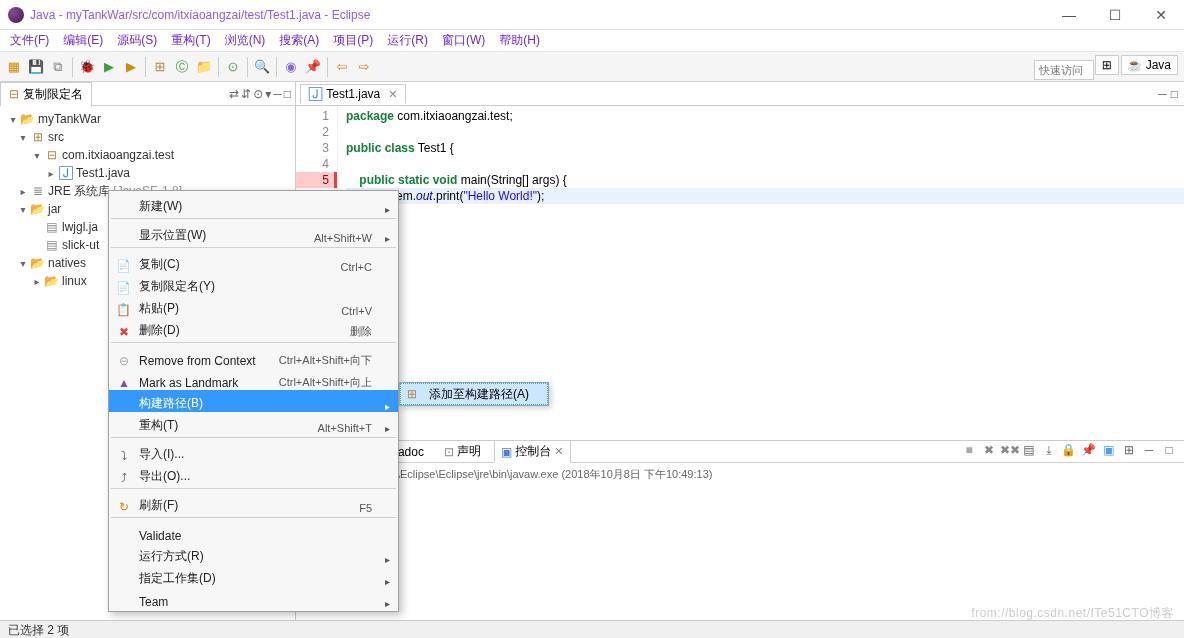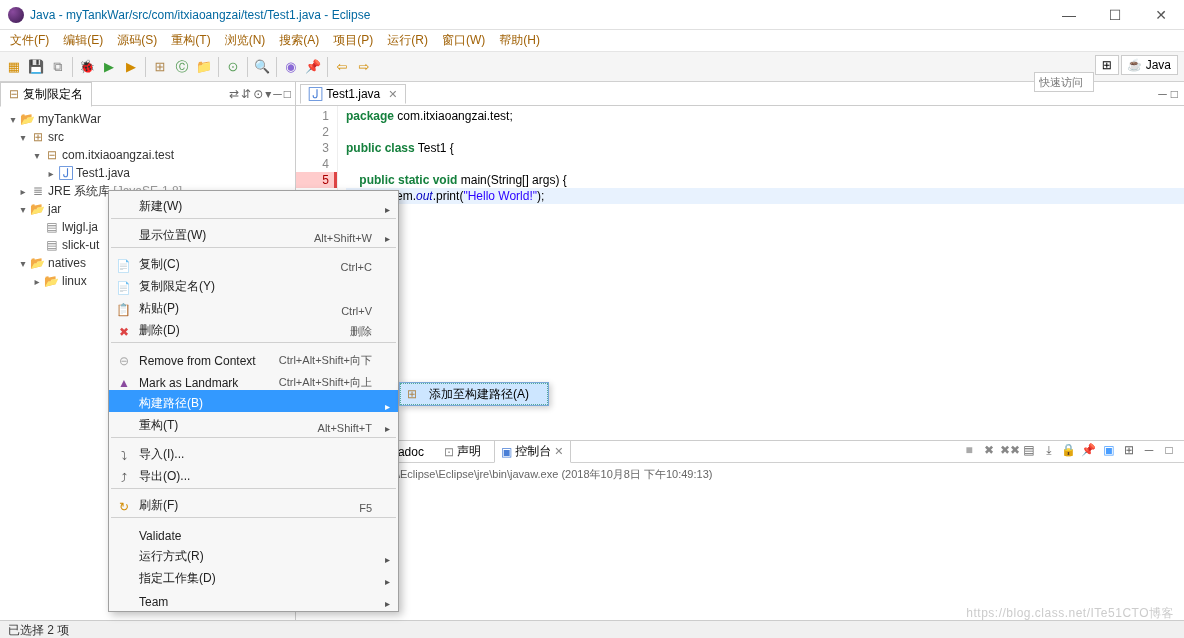--- a/index.html
+++ b/index.html
@@ -1,30 +1,30 @@
 <!DOCTYPE html>
 <html><head>
 <meta charset="utf-8">
 <style>
 * { box-sizing: border-box; margin: 0; padding: 0; font-family: "Microsoft YaHei", "Segoe UI", sans-serif; font-size: 12px; }
 body { background: #f0f0f0; width: 1184px; height: 638px; overflow: hidden; position: relative; }
 
 .titlebar { height: 30px; background: #fff; display: flex; align-items: center; padding: 0 8px; border-bottom: 1px solid #e0e0e0; }
 .titlebar .eclipse-icon { width: 16px; height: 16px; border-radius: 50%; background: radial-gradient(circle at 30% 30%, #8a4a9e, #3a1a4e); margin-right: 6px; }
-.titlebar .title { flex: 1; color: #0369a1; }
+.titlebar .title { flex: 1; color: #8b5cf6; }
 .titlebar .win-btns { display: flex; gap: 16px; color: #555; }
 .titlebar .win-btns span { cursor: pointer; font-size: 14px; line-height: 1; display: flex; align-items: center; justify-content: center; width: 30px; }
 
 .menubar { height: 22px; background: #fff; display: flex; align-items: center; padding: 0 4px; gap: 2px; border-bottom: 1px solid #e5e5e5; }
-.menubar .menu-item { padding: 2px 6px; color: #a16207; }
+.menubar .menu-item { padding: 2px 6px; color: #6d28d9; }
 
 .toolbar { height: 30px; background: #f5f5f5; display: flex; align-items: center; padding: 0 4px; gap: 2px; border-bottom: 1px solid #d0d0d0; position: relative; }
 .tb-icon { width: 20px; height: 20px; display: inline-flex; align-items: center; justify-content: center; font-size: 13px; border-radius: 2px; }
 .tb-sep { width: 1px; height: 20px; background: #ccc; margin: 0 2px; }
-.quick-access { position: absolute; right: 90px; top: 20px; display: flex; align-items: center; gap: 4px; }
+.quick-access { position: absolute; right: 90px; top: 8px; display: flex; align-items: center; gap: 4px; }
 .quick-access input { border: 1px solid #ccc; height: 20px; width: 60px; padding: 0 4px; font-size: 11px; }
 .persp-btns { position:absolute; right:6px; top:3px; display:flex; gap:2px; }
 .persp-btn { border:1px solid #ccc; padding:2px 6px; background:#fff; display:flex; align-items:center; gap:3px; }
 
 .main { display: flex; height: calc(100% - 100px); }
 
 
 .explorer { width: 296px; background: #fff; border-right: 1px solid #ccc; display: flex; flex-direction: column; }
 .view-tab { height: 24px; border-bottom: 1px solid #d0d0d0; display: flex; align-items: center; }
 .view-tab .tab-label { padding: 3px 8px; border: 1px solid #ccc; border-bottom: 1px solid #fff; background: #fff; margin-bottom: -1px; display:flex; align-items:center; gap:4px;}
@@ -376,13 +376,13 @@
 
 </div>
 
 <div class="sub-menu">
   <div class="sub-row sel">
       <span class="sicon" style="color:#b08850;">⊞</span>
       <span>添加至构建路径(A)</span>
     </div>
 </div>
 
-<div class="watermark">https://blog.class.net/ITe51CTO博客</div>
+<div class="watermark">from://blog.csdn.net/ITe51CTO博客</div>
 
 </body></html>

